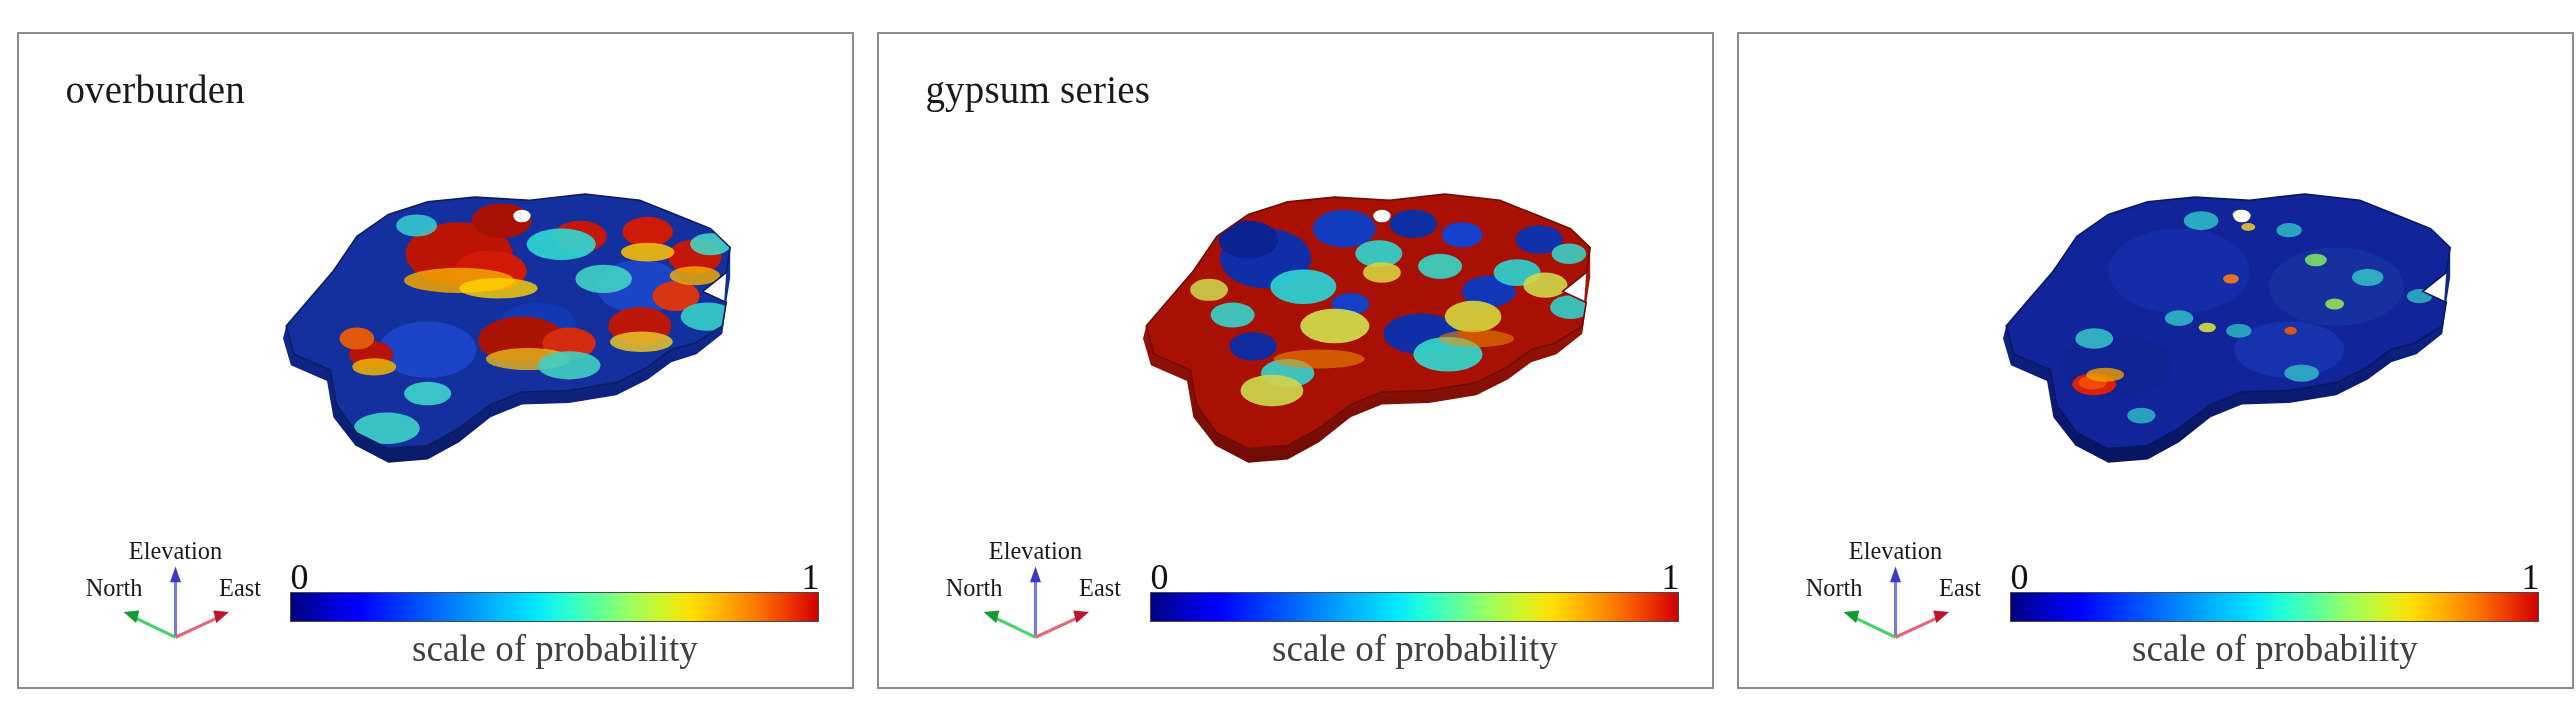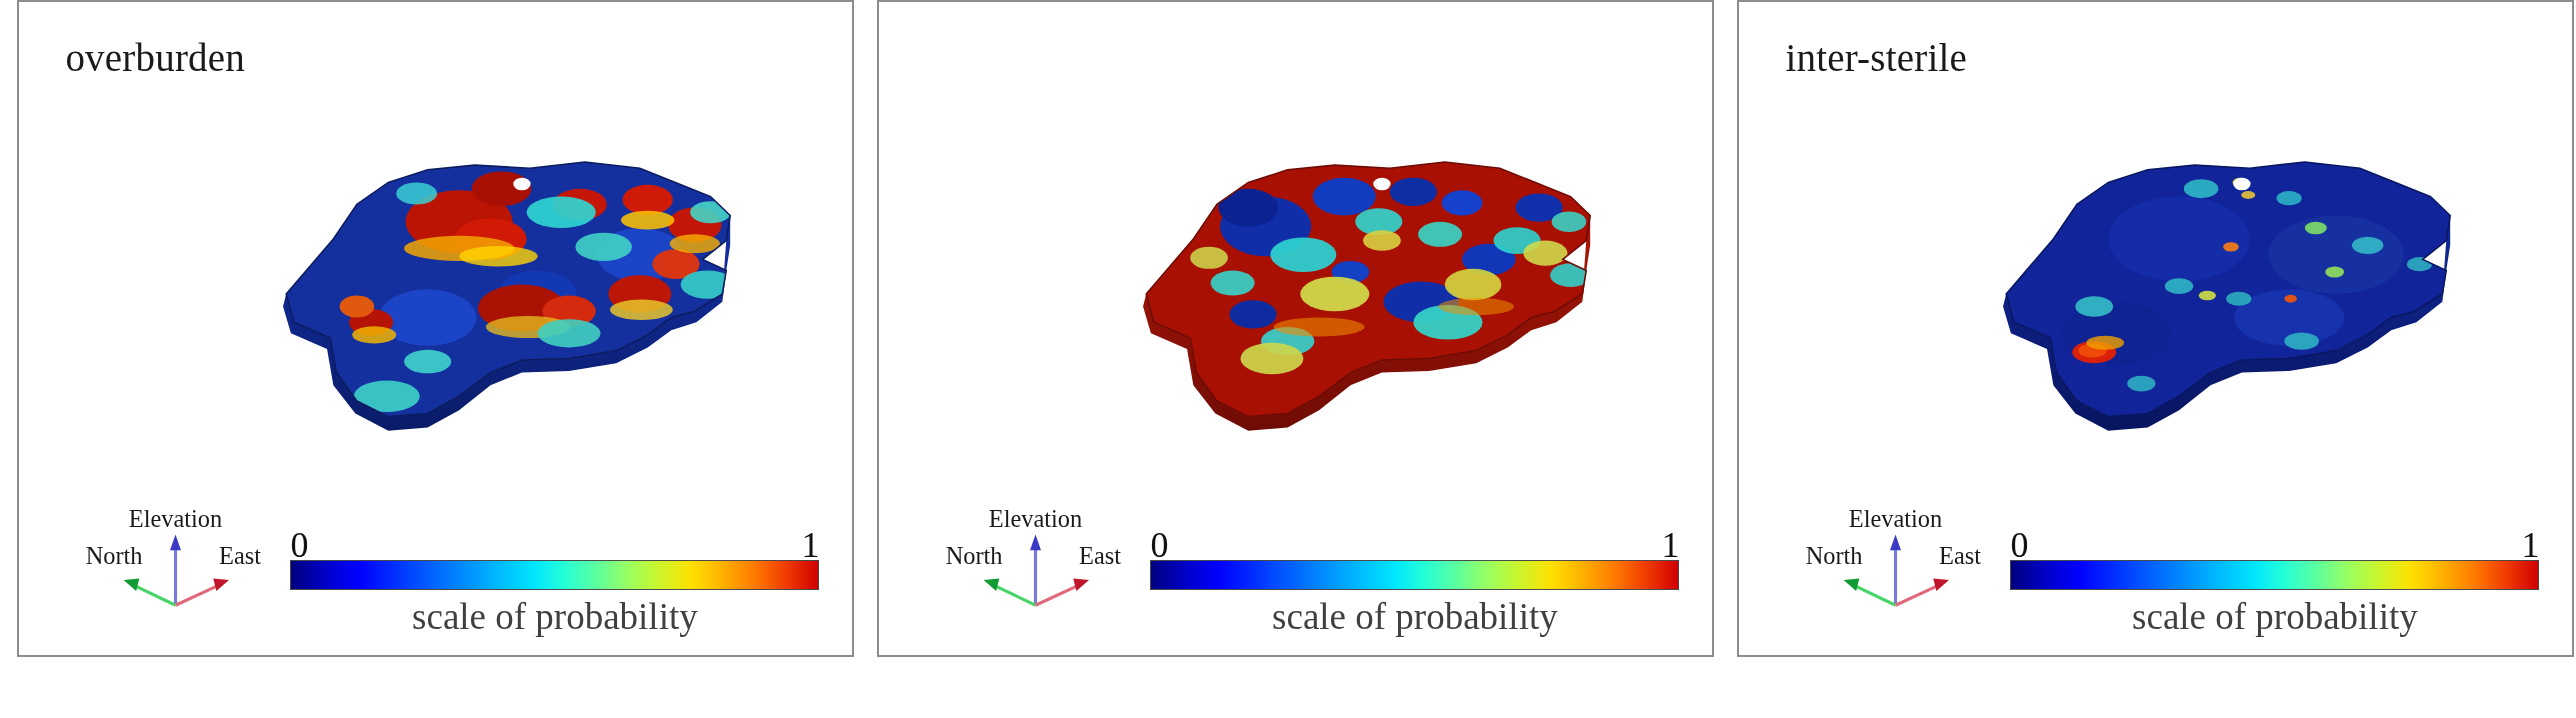--- a/index.html
+++ b/index.html
@@ -15,20 +15,21 @@
     align-items:flex-start;
     justify-content:flex-start;
     background:#fff;
   }
   .panel{
     position:relative;
     box-sizing:border-box;
     border:2.4px solid #8d8d8d;
     background:#ffffff;
     height:657px;
+    margin-top:32px;
     overflow:hidden;
     text-decoration:underline;
   }
   #panel-0{width:837px;margin-left:17.4px;}
   #panel-1{width:837px;margin-left:23px;}
   #panel-2{width:837px;margin-left:23px;}
 
   .panel-title{
     position:absolute;
     left:46px;top:33px;
@@ -209,20 +210,21 @@
       <div class="cbar-ticks">
         <span class="cbar-tick lo">0</span>
         <span class="cbar-tick hi">1</span>
       </div>
       <div class="cbar"></div>
       <div class="cbar-caption">scale of probability</div>
     </div>
   </div>
 
   <div class="panel" id="panel-1">
+    <div class="panel-title">gypsum series</div>
 
     <div class="model-stage">
       <svg class="model-svg" viewBox="0 0 1060 600" preserveAspectRatio="xMidYMid meet">
         <defs>
           <clipPath id="clip1">
               <path d="M340 300 L400 230 L430 186 L470 158 L520 142 L580 136 L650 140 L720 132
             L790 140 L840 160 L880 176 L905 200 L900 232 L870 256 L900 270 L895 300 L860 322 L830 330 L800 352
             L760 372 L700 382 L640 384 L600 400 L560 430 L520 452 L470 456 L430 436 L404 400 L396 356 L350 336 Z"></path>
             </clipPath>
           <linearGradient id="sideDark1" x1="0" y1="0" x2="0" y2="1">
@@ -303,21 +305,20 @@
       <div class="cbar-ticks">
         <span class="cbar-tick lo">0</span>
         <span class="cbar-tick hi">1</span>
       </div>
       <div class="cbar"></div>
       <div class="cbar-caption">scale of probability</div>
     </div>
   </div>
 
   <div class="panel" id="panel-2">
-    <div class="panel-title">inter-sterile</div>
 
     <div class="model-stage">
       <svg class="model-svg" viewBox="0 0 1060 600" preserveAspectRatio="xMidYMid meet">
         <defs>
           <clipPath id="clip2">
               <path d="M340 300 L400 230 L430 186 L470 158 L520 142 L580 136 L650 140 L720 132
             L790 140 L840 160 L880 176 L905 200 L900 232 L870 256 L900 270 L895 300 L860 322 L830 330 L800 352
             L760 372 L700 382 L640 384 L600 400 L560 430 L520 452 L470 456 L430 436 L404 400 L396 356 L350 336 Z"></path>
             </clipPath>
           <linearGradient id="sideDark2" x1="0" y1="0" x2="0" y2="1">

